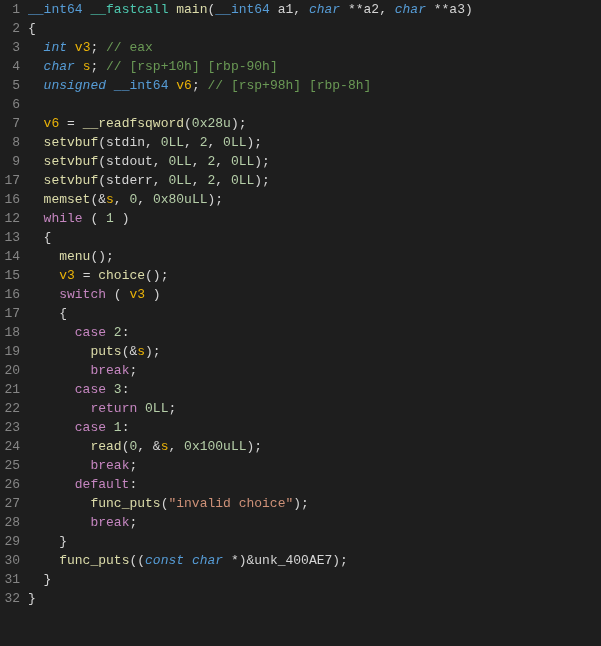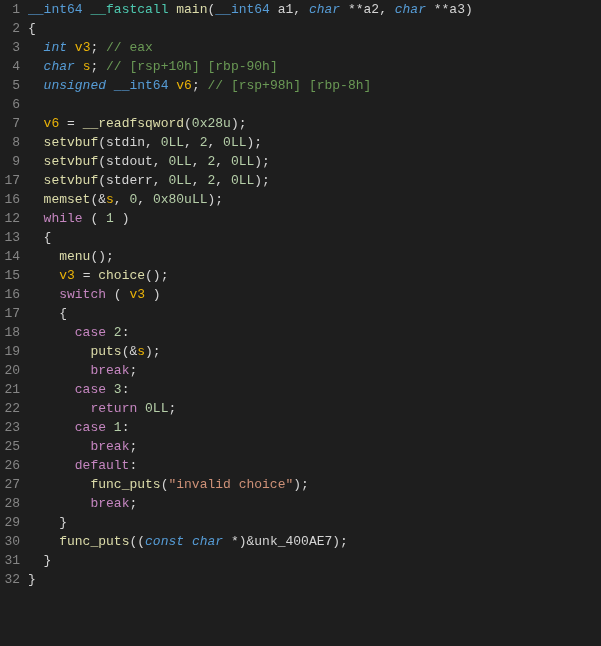--- a/index.html
+++ b/index.html
@@ -77,20 +77,21 @@
     <div class="code-line"><span class="line-number">14</span><span class="line-content"><span class="plain">    </span><span class="func">menu</span><span class="plain">();</span></span></div>
     <div class="code-line"><span class="line-number">15</span><span class="line-content"><span class="plain">    </span><span class="var">v3</span><span class="plain"> = </span><span class="func">choice</span><span class="plain">();</span></span></div>
     <div class="code-line"><span class="line-number">16</span><span class="line-content"><span class="plain">    </span><span class="kw2">switch</span><span class="plain"> ( </span><span class="var">v3</span><span class="plain"> )</span></span></div>
     <div class="code-line"><span class="line-number">17</span><span class="line-content"><span class="plain">    {</span></span></div>
     <div class="code-line"><span class="line-number">18</span><span class="line-content"><span class="plain">      </span><span class="kw2">case</span><span class="plain"> </span><span class="num">2</span><span class="plain">:</span></span></div>
     <div class="code-line"><span class="line-number">19</span><span class="line-content"><span class="plain">        </span><span class="func">puts</span><span class="plain">(&amp;</span><span class="var">s</span><span class="plain">);</span></span></div>
     <div class="code-line"><span class="line-number">20</span><span class="line-content"><span class="plain">        </span><span class="kw2">break</span><span class="plain">;</span></span></div>
     <div class="code-line"><span class="line-number">21</span><span class="line-content"><span class="plain">      </span><span class="kw2">case</span><span class="plain"> </span><span class="num">3</span><span class="plain">:</span></span></div>
     <div class="code-line"><span class="line-number">22</span><span class="line-content"><span class="plain">        </span><span class="kw2">return</span><span class="plain"> </span><span class="num">0LL</span><span class="plain">;</span></span></div>
     <div class="code-line"><span class="line-number">23</span><span class="line-content"><span class="plain">      </span><span class="kw2">case</span><span class="plain"> </span><span class="num">1</span><span class="plain">:</span></span></div>
+    <div class="code-line"><span class="line-number">24</span><span class="line-content"><span class="plain">        </span><span class="func">read</span><span class="plain">(</span><span class="num">0</span><span class="plain">, &amp;</span><span class="var">s</span><span class="plain">, </span><span class="num">0x100uLL</span><span class="plain">);</span></span></div>
     <div class="code-line"><span class="line-number">25</span><span class="line-content"><span class="plain">        </span><span class="kw2">break</span><span class="plain">;</span></span></div>
     <div class="code-line"><span class="line-number">26</span><span class="line-content"><span class="plain">      </span><span class="kw2">default</span><span class="plain">:</span></span></div>
     <div class="code-line"><span class="line-number">27</span><span class="line-content"><span class="plain">        </span><span class="func">func_puts</span><span class="plain">(</span><span class="str">"invalid choice"</span><span class="plain">);</span></span></div>
     <div class="code-line"><span class="line-number">28</span><span class="line-content"><span class="plain">        </span><span class="kw2">break</span><span class="plain">;</span></span></div>
     <div class="code-line"><span class="line-number">29</span><span class="line-content"><span class="plain">    }</span></span></div>
     <div class="code-line"><span class="line-number">30</span><span class="line-content"><span class="plain">    </span><span class="func">func_puts</span><span class="plain">((</span><span class="kw">const</span><span class="plain"> </span><span class="kw">char</span><span class="plain"> *)&amp;unk_400AE7);</span></span></div>
     <div class="code-line"><span class="line-number">31</span><span class="line-content"><span class="plain">  }</span></span></div>
     <div class="code-line"><span class="line-number">32</span><span class="line-content"><span class="plain">}</span></span></div>
   </div>
 

